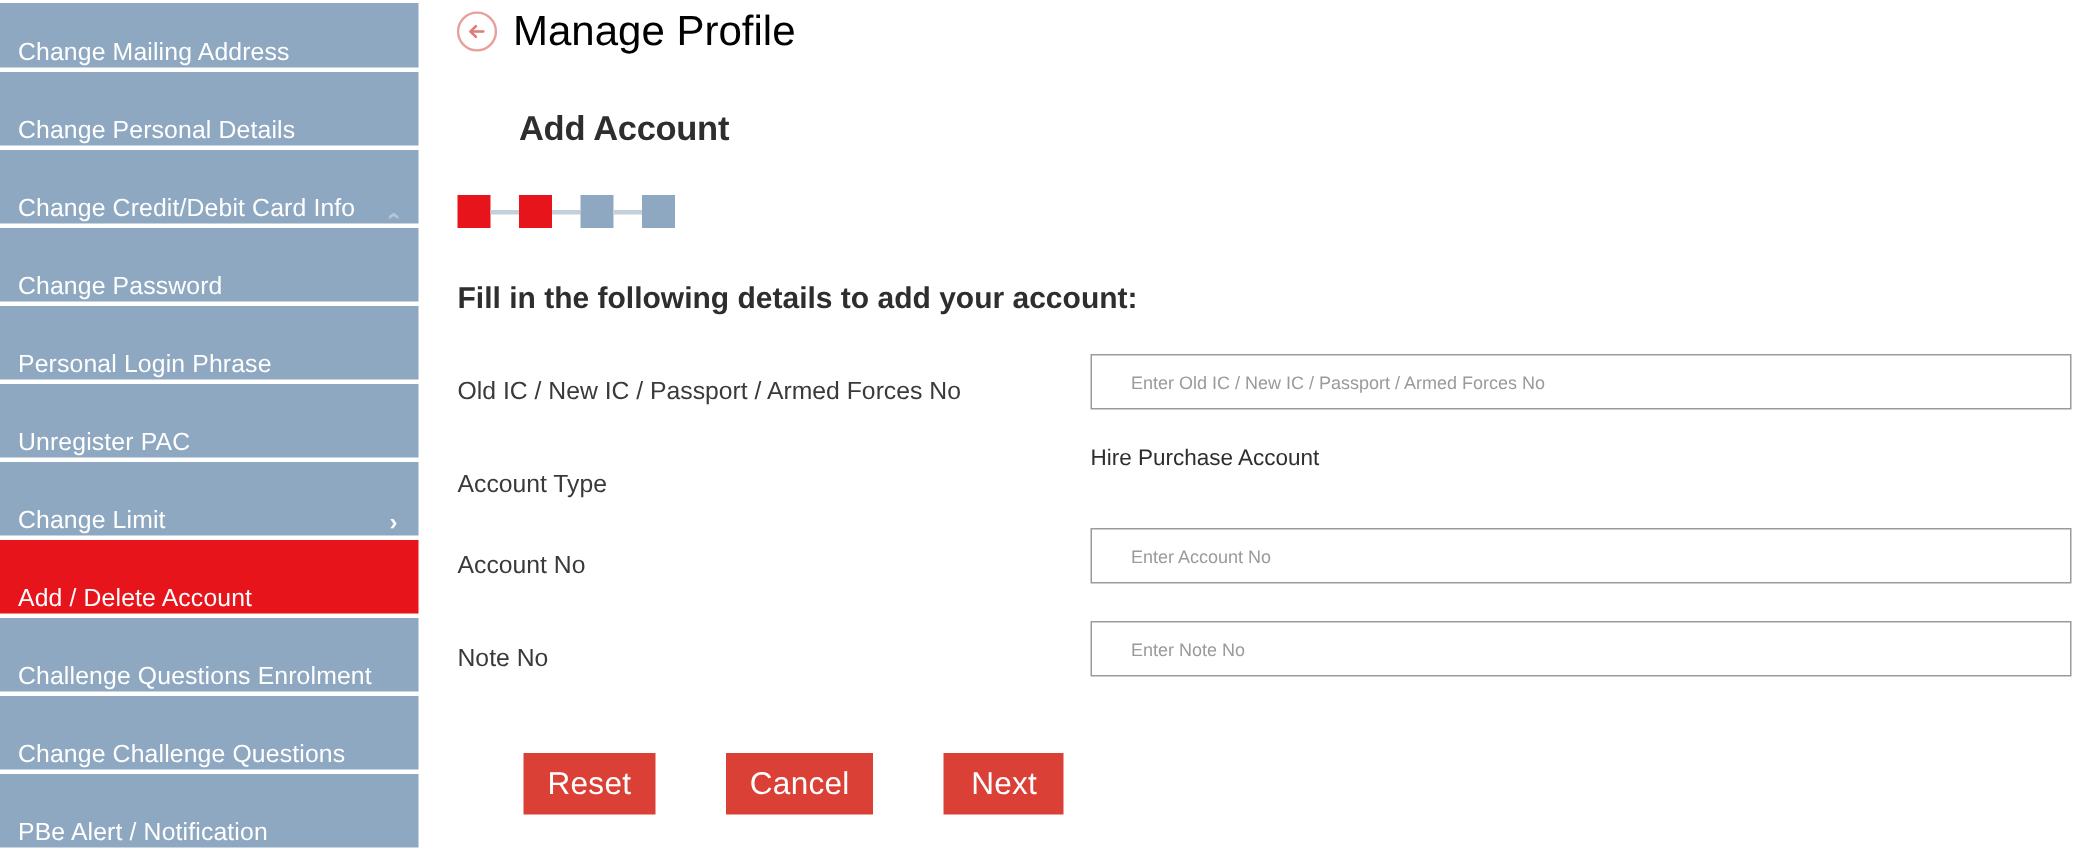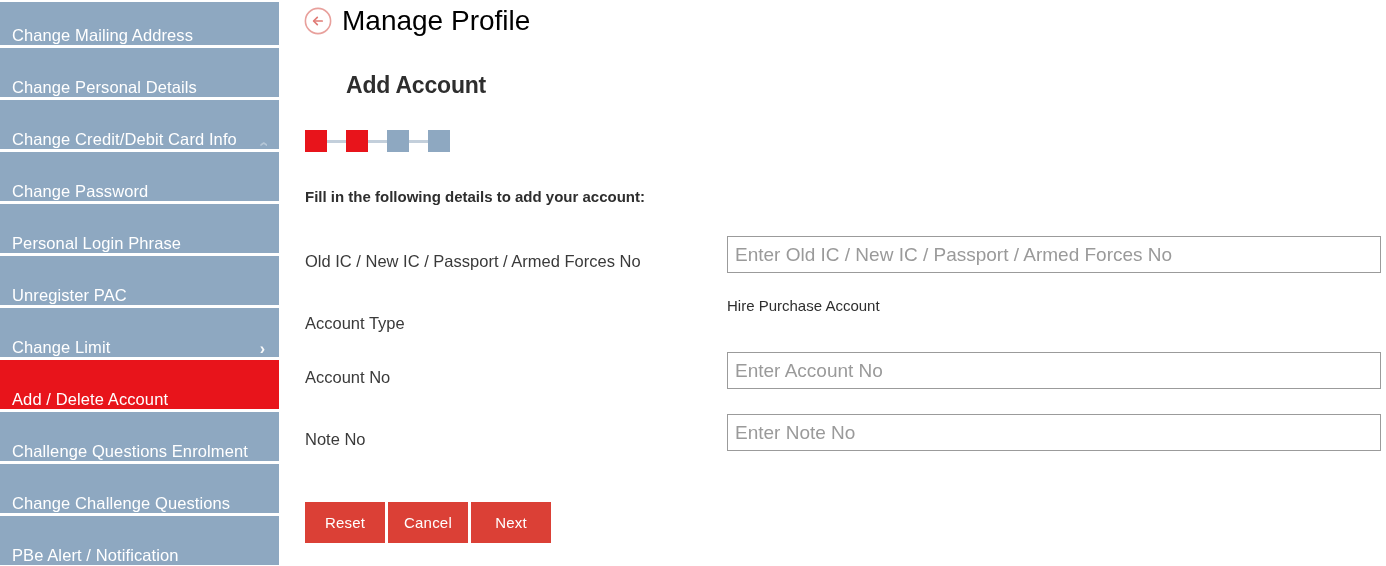--- a/index.html
+++ b/index.html
@@ -127,21 +127,21 @@
     width: 19px;
     height: 3px;
     background: #c3cfdb;
   }
 
   #fill-note {
     position: absolute;
     left: 26px;
     top: 188px;
     color: #2e2e2e;
-    font-size: 15px;
+    font-size: 20px;
     font-weight: bold;
     font-family: "Liberation Sans", sans-serif;
   }
 
   
   .field-label {
     position: absolute;
     left: 26px;
     color: #3a3a3a;
     font-size: 16.5px;
@@ -154,22 +154,22 @@
     font-size: 15px;
     font-family: "Liberation Sans", sans-serif;
     white-space: nowrap;
   }
   .field-input {
     position: absolute;
     box-sizing: border-box;
     border: 1.6px solid #9b9b9b;
     background: #ffffff;
     height: 37px;
-    padding: 0 7px;
-    font-size: 19px;
+    padding: 0 26px;
+    font-size: 12px;
     color: #ef4444;
     font-family: "Liberation Sans", sans-serif;
     outline: none;
     border-radius: 0;
   }
   .field-input::placeholder {
     color: #9a9a9a;
     opacity: 1;
   }
 
@@ -192,24 +192,25 @@
     display: flex;
     gap: 3px;
   }
   .act-btn {
     background: #db4036;
     color: #ffffff;
     border: none;
     height: 41px;
     min-width: 80px;
     padding: 0 16px;
-    font-size: 15px;
+    font-size: 21px;
     font-family: "Liberation Sans", sans-serif;
     cursor: pointer;
     letter-spacing: 0.2px;
+    margin-left: 44px;
   }
 </style>
 </head>
 <body>
 
 <nav id="sidebar">
     <div class="side-item first">
       <span class="side-label">Change Mailing Address</span>
     </div>
     <div class="side-item">

